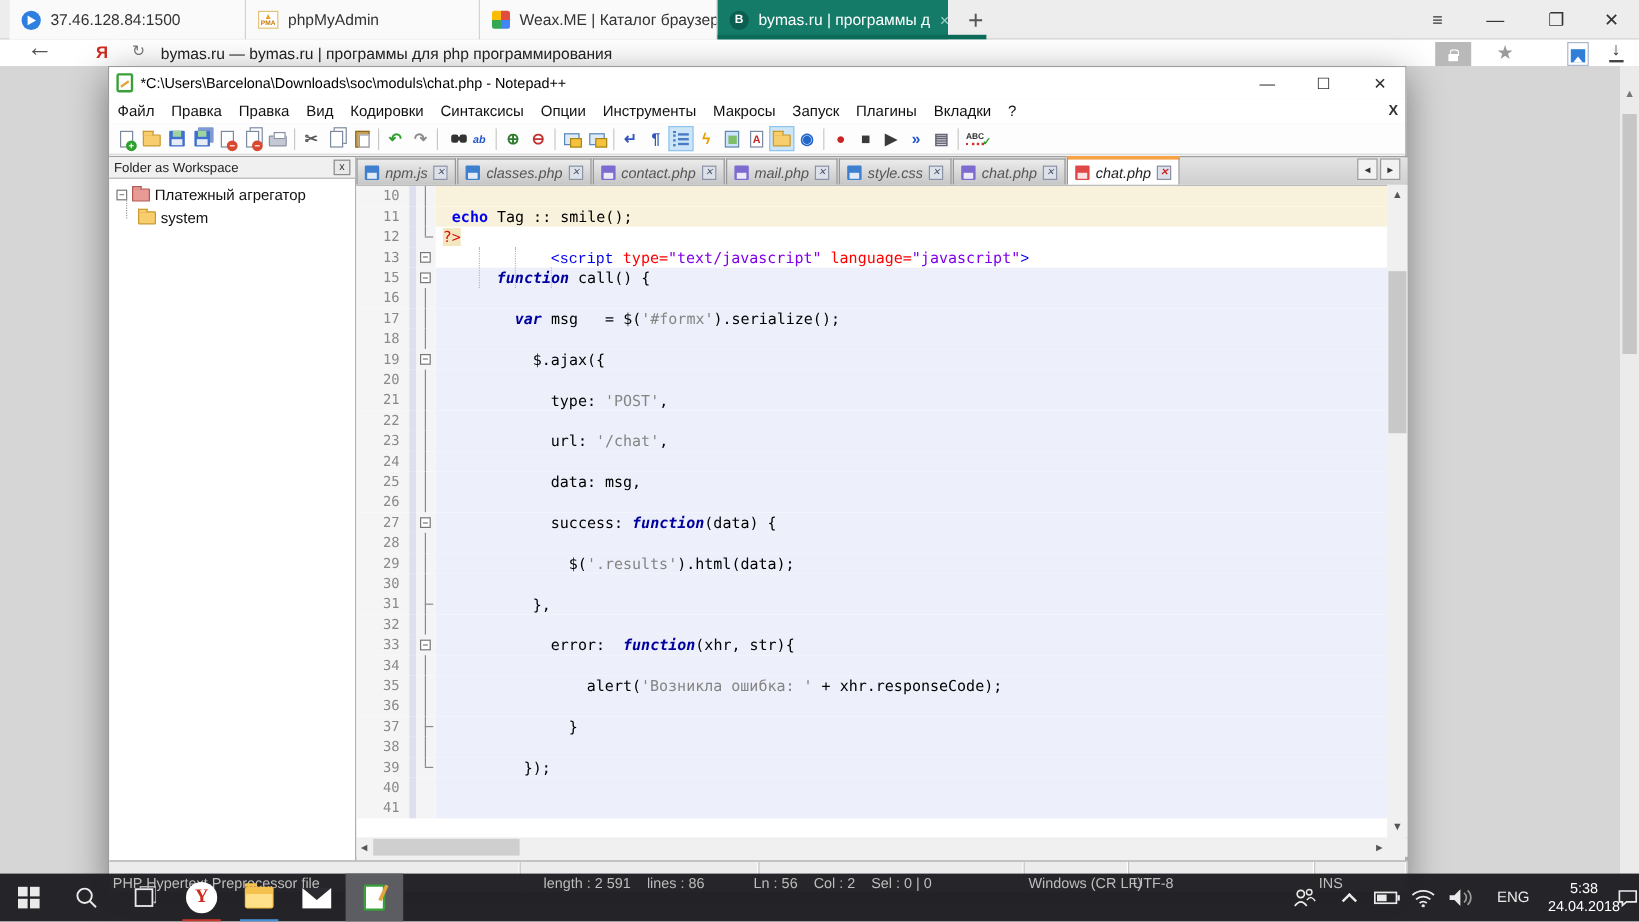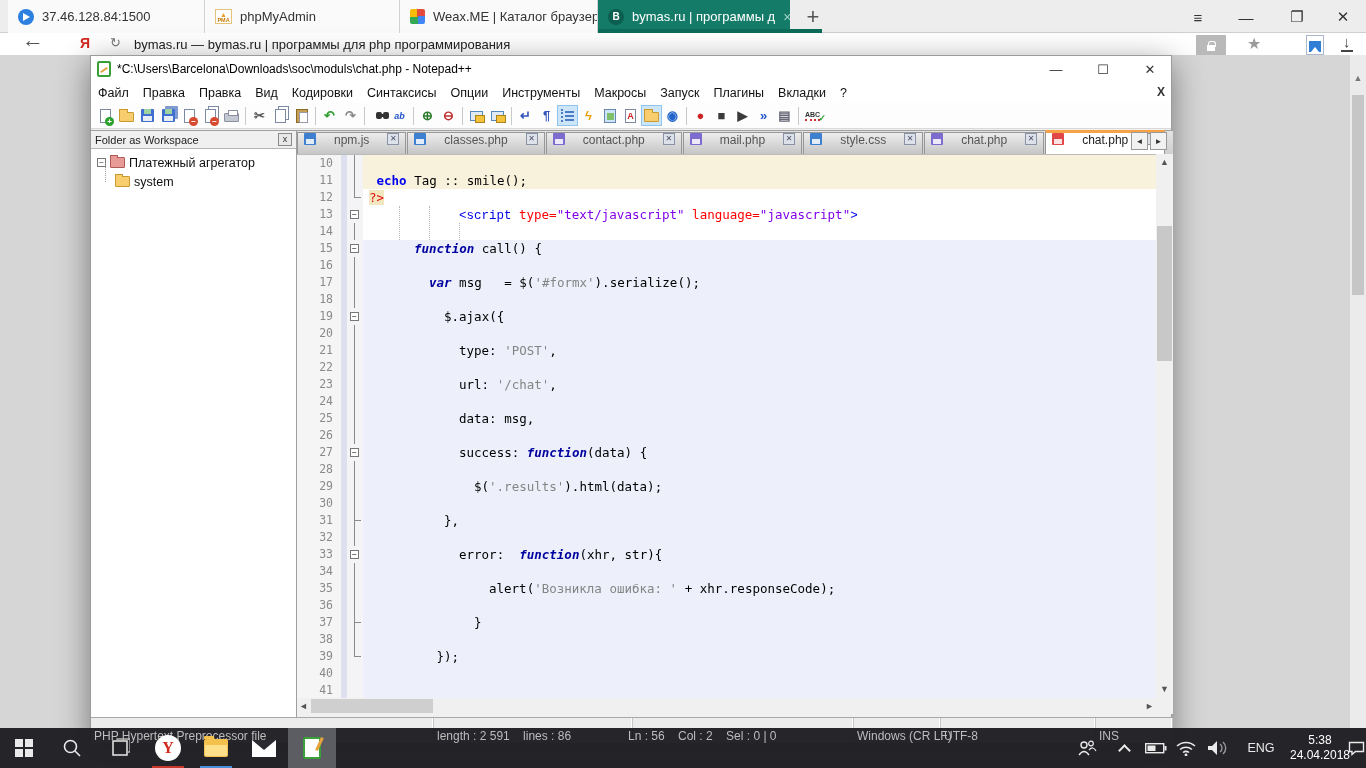--- a/index.html
+++ b/index.html
@@ -88,21 +88,21 @@
   #panel-h .px { margin-left:auto; width:14px; height:13px; border:1px solid #8a8a8a; background:#e8e8e8; font-size:9px; line-height:11px; text-align:center; color:#333; }
   .trow { display:flex; align-items:center; gap:4px; font-size:12.5px; color:#111; height:19px; position:relative; }
   .expbox { width:9px; height:9px; border:1px solid #777; background:#fff; font-size:8px; line-height:7px; text-align:center; color:#333; flex:0 0 auto;}
   .fold-red { width:15px; height:11px; background:#e89a96; border:1px solid #b05a56; border-radius:1px; position:relative; flex:0 0 auto;}
   .fold-red::before { content:""; position:absolute; left:-1px; top:-3px; width:6px; height:2px; background:#e89a96; border:1px solid #b05a56; border-bottom:none;}
   .fold-yellow { width:15px; height:11px; background:#f7cd6d; border:1px solid #c89a30; border-radius:1px; position:relative; flex:0 0 auto;}
   .fold-yellow::before { content:""; position:absolute; left:-1px; top:-3px; width:6px; height:2px; background:#f7cd6d; border:1px solid #c89a30; border-bottom:none;}
   .dotline { border-left:1px dotted #999; height:19px; width:0; position:absolute; left:12px; top:-9px;}
 
   #edit-tabs { position:absolute; left:206px; top:74px; width:876px; height:24px; background:linear-gradient(#e3e3e3,#cfcfcf); border-top:1px solid #9f9f9f; display:flex; align-items:flex-end; }
-  .etab { height:22px; display:flex; align-items:flex-start; gap:18px; padding:0 6px; font-size:12px; color:#555; background:linear-gradient(#ececec,#c6c6c6); border:1px solid #979797; border-bottom:none; margin-right:1px; }
+  .etab { height:22px; display:flex; align-items:center; gap:5px; padding:0 6px; font-size:12px; color:#555; background:linear-gradient(#ececec,#c6c6c6); border:1px solid #979797; border-bottom:none; margin-right:1px;font-style:italic; }
   .etab.active { background:#fff; color:#222; border-top:3px solid #f7a247; height:24px; }
   .mini-floppy { width:12px; height:12px; border-radius:1px; position:relative; flex:0 0 auto;}
   .mini-floppy::after { content:""; position:absolute; left:2px; bottom:1px; width:8px; height:5px; background:#fff; opacity:.85;}
   .mini-x { width:12px; height:12px; border:1px solid #8a93a5; background:#dde1ea; color:#4a5568; font-size:8px; line-height:10px; text-align:center; flex:0 0 auto;}
   .etab.active .mini-x { color:#c22; font-weight:bold; }
   .tabarrows { position:absolute; left:1040px; top:2px; display:flex; gap:2px; }
   .tabarrows div { width:17px; height:18px; border:1px solid #999; background:#f2f2f2; font-size:8px; color:#333; display:flex; align-items:center; justify-content:center; }
 
   #editor { position:absolute; left:206px; top:98px; width:859px; height:544px; background:#fff; overflow:hidden; border-top:1px solid #bbb; }
   .cl { display:flex; height:17px; line-height:17px; font-family:"DejaVu Sans Mono",monospace; font-size:12.5px; }
@@ -434,28 +434,20 @@
       </div>
       <div class="cl">
         <div class="num">13</div>
         <div class="bm"></div>
         <div class="fold">
           <div class="box">−</div>
         </div>
         <div class="code bg-html" style="padding-left: 96px;"><span class="t">&lt;script </span><span class="a">type=</span><span class="v">"text/javascript"</span><span class="a"> language=</span><span class="v">"javascript"</span><span class="t">&gt;</span></div>
       </div>
       <div class="cl">
-        <div class="num">14</div>
-        <div class="bm"></div>
-        <div class="fold">
-          <div class="vln"></div>
-        </div>
-        <div class="code bg-html" style="padding-left: 6px;"></div>
-      </div>
-      <div class="cl">
         <div class="num">15</div>
         <div class="bm"></div>
         <div class="fold">
           <div class="box">−</div>
         </div>
         <div class="code bg-js" style="padding-left: 51px;"><span class="j">function</span><span class="d"> call() {</span></div>
       </div>
       <div class="cl">
         <div class="num">16</div>
         <div class="bm"></div>
@@ -686,21 +678,21 @@
       <div class="sec" style="width: 221px;"></div>
       <div class="sec" style="width: 87px;"></div>
       <div class="sec" style="width: 155px;"></div>
       <div class="sec" style="width: 77px;"></div>
     </div>
 </div>
 
 <div id="taskbar">
   <div id="ghostwrap">
       <div class="ghost" style="left: 94px;">PHP Hypertext Preprocessor file</div>
-      <div class="ghost" style="left: 437px;">length : 2 591    lines : 86</div>
+      <div class="ghost" style="left: 453px;">length : 2 591    lines : 86</div>
       <div class="ghost" style="left: 628px;">Ln : 56    Col : 2    Sel : 0 | 0</div>
       <div class="ghost" style="left: 857px;">Windows (CR LF)</div>
       <div class="ghost" style="left: 944px;">UTF-8</div>
       <div class="ghost" style="left: 1099px;">INS</div>
     </div>
   <div id="tkbuttons">
       <div class="tkbtn" style="left: 0px;">
         <div class="winlogo">
           <i></i>
           <i></i>

